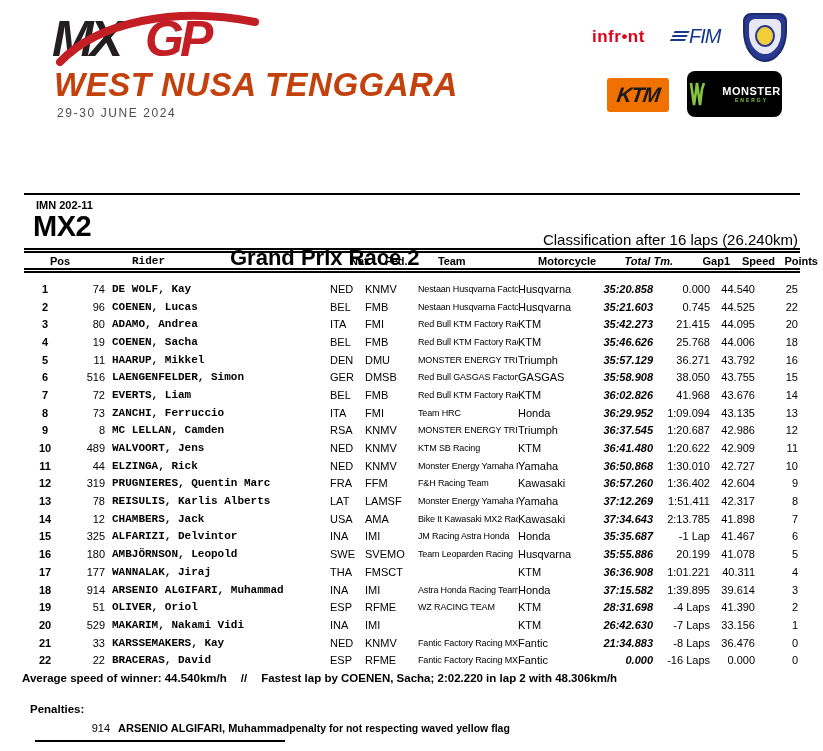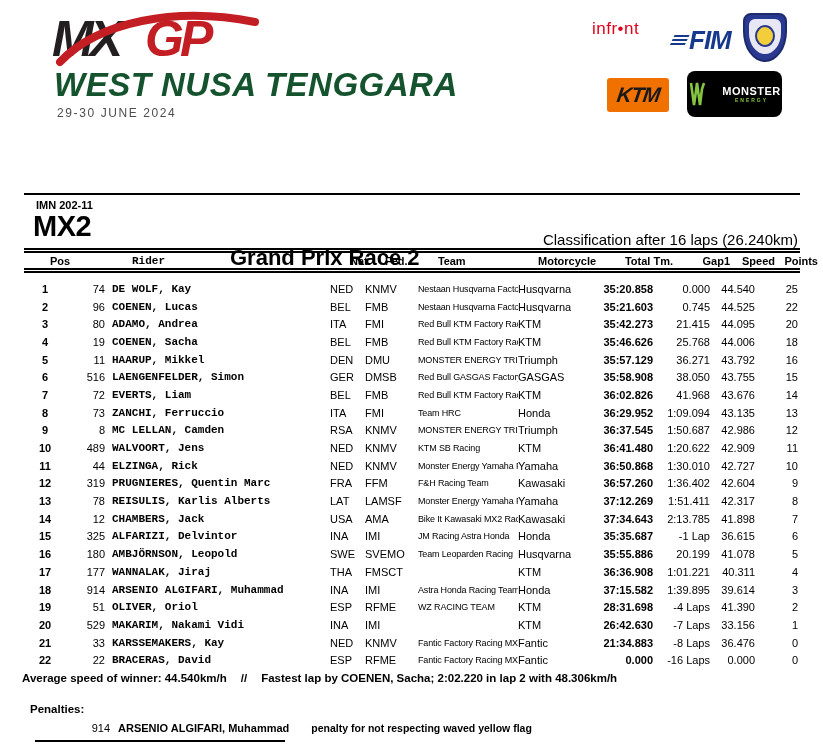--- a/index.html
+++ b/index.html
@@ -2,28 +2,28 @@
 <html><head>
 <meta charset="utf-8">
 <style>
   * { margin:0; padding:0; box-sizing:border-box; }
   html,body { background:#fff; }
   body { width:823px; height:751px; font-family:"Liberation Sans", sans-serif; color:#000; position:relative; overflow:hidden; }
 
   
   .hdr { position:absolute; top:0; left:0; width:823px; height:193px; }
   .mxgp-logo { position:absolute; left:50px; top:6px; width:215px; height:64px; }
-  .event-title { position:absolute; left:54px; top:66px; font-size:33px; font-weight:900; font-style:italic; letter-spacing:0.5px; color:#14532d; white-space:nowrap; }
+  .event-title { position:absolute; left:54px; top:66px; font-size:33px; font-weight:900; font-style:italic; letter-spacing:0.5px; color:#c2410c; white-space:nowrap; }
   .event-date { position:absolute; left:57px; top:106px; font-size:12px; color:#4d4d4d; letter-spacing:1.6px; }
 
-  .sp-infront { position:absolute; left:592px; top:19px; color:#e2001a; font-weight:normal; font-size:17px; letter-spacing:0.5px; }
+  .sp-infront { position:absolute; left:592px; top:27px; color:#e2001a; font-weight:bold; font-size:17px; letter-spacing:0.5px; }
   .sp-fim { position:absolute; left:672px; top:25px; color:#16398e; display:flex; align-items:center; }
   .fim-wings { display:inline-block; width:15px; height:11px; margin-right:2px;
     background:repeating-linear-gradient(to bottom,#16398e 0 2px,transparent 2px 4px); transform:skewX(-25deg); }
-  .fim-text { font-size:26px; font-weight:700; font-style:italic; letter-spacing:-1px; }
+  .fim-text { font-size:20px; font-weight:400; font-style:italic; letter-spacing:-1px; }
   .imi-badge { position:absolute; left:743px; top:13px; width:44px; height:49px;
     background:#2a3990; border:2px solid #1c2a6e; border-radius:8px 8px 50% 50% / 8px 8px 62% 62%; }
   .imi-inner { position:absolute; left:4px; top:4px; right:4px; bottom:6px;
     background:#e8e8f4; border-radius:6px 6px 50% 50% / 6px 6px 60% 60%; }
   .imi-core { position:absolute; left:10px; top:10px; width:20px; height:22px; background:#f2cf3a; border-radius:50%; border:2px solid #2a3990; }
   .sp-ktm { position:absolute; left:607px; top:78px; width:62px; height:34px; background:#f07000; border-radius:3px;
     display:flex; align-items:center; justify-content:center; }
   .sp-ktm span { font-size:21px; font-weight:900; font-style:italic; color:#1a1a1a; letter-spacing:-1px; transform:skewX(-8deg); }
   .sp-monster { position:absolute; left:687px; top:71px; width:95px; height:46px; background:#000; border-radius:8px;
     display:flex; align-items:center; justify-content:center; gap:16px; }
@@ -46,34 +46,34 @@
   .tr { display:flex; align-items:center; height:17.7px; padding-left:30px; padding-right:23px; font-size:11px; white-space:nowrap; }
   .thead { position:absolute; top:252px; left:0; width:823px; font-weight:bold;margin-left:20px; }
   .rows { position:absolute; top:280px; left:0; width:823px; }
   .c-pos   { width:30px; text-align:center; font-weight:bold; flex:none; }
   .c-num   { width:45px; text-align:right; flex:none; }
   .c-rider { width:225px; padding-left:7px; font-weight:bold; overflow:hidden; flex:none;font-family:Liberation Mono, monospace; }
   .c-nat   { width:35px; flex:none; }
   .c-fed   { width:53px; flex:none; }
   .c-team  { width:100px; font-size:9px; letter-spacing:-0.15px; overflow:hidden; flex:none; }
   .c-moto  { width:70px; flex:none; }
-  .c-total { width:65px; text-align:right; font-weight:bold; flex:none; }
+  .c-total { width:65px; text-align:right; font-weight:bold; flex:none;font-style:italic; }
   .c-gap   { width:57px; text-align:right; flex:none; }
   .c-speed { width:45px; text-align:right; flex:none; }
   .c-points{ width:43px; text-align:right; flex:none; }
   .thead .c-pos { text-align:left; }
   .thead .c-team, .thead .c-moto { font-size:11px; overflow:visible; }
 
   
   .summary { position:absolute; top:672px; left:22px; font-size:11.5px; font-weight:bold; display:flex; gap:14px; white-space:nowrap; }
   .pen-label { position:absolute; top:703px; left:30px; font-size:11.5px; font-weight:bold; }
   .pen-row { position:absolute; top:722px; left:0; width:823px; display:flex; align-items:center; font-size:11px; }
   .pen-num { width:110px; text-align:right; flex:none; }
   .pen-name { margin-left:8px; font-weight:bold; flex:none; }
-  .pen-reason { margin-left:22px; font-weight:bold; font-size:10.5px; flex:none; }
+  .pen-reason { font-weight:bold; font-size:10.5px; flex:none; }
   .pen-rule { position:absolute; top:740px; left:35px; width:250px; border-top:2px solid #000; }
 </style>
 </head>
 <body>
 
 <div class="hdr">
   <svg class="mxgp-logo" viewBox="0 0 215 64">
     <text x="2" y="50" font-style="italic" font-weight="bold" font-size="50" letter-spacing="-4" fill="#231f20">MX</text>
     <path d="M10,56 C 48,16 125,0 205,16" stroke="#c41e25" stroke-width="8" fill="none" stroke-linecap="round"></path>
     <text x="95" y="50" font-style="italic" font-weight="bold" font-size="50" letter-spacing="-4" fill="#c41e25">GP</text>
@@ -248,21 +248,21 @@
 
   <div class="tr">
     <span class="c-pos">9</span>
     <span class="c-num">8</span>
     <span class="c-rider">MC LELLAN, Camden</span>
     <span class="c-nat">RSA</span>
     <span class="c-fed">KNMV</span>
     <span class="c-team">MONSTER ENERGY TRIU</span>
     <span class="c-moto">Triumph</span>
     <span class="c-total">36:37.545</span>
-    <span class="c-gap">1:50.687</span>
+    <span class="c-gap">1:20.687</span>
     <span class="c-speed">42.986</span>
     <span class="c-points">12</span>
   </div>
 
   <div class="tr">
     <span class="c-pos">10</span>
     <span class="c-num">489</span>
     <span class="c-rider">WALVOORT, Jens</span>
     <span class="c-nat">NED</span>
     <span class="c-fed">KNMV</span>
@@ -333,21 +333,21 @@
   <div class="tr">
     <span class="c-pos">15</span>
     <span class="c-num">325</span>
     <span class="c-rider">ALFARIZI, Delvintor</span>
     <span class="c-nat">INA</span>
     <span class="c-fed">IMI</span>
     <span class="c-team">JM Racing Astra Honda</span>
     <span class="c-moto">Honda</span>
     <span class="c-total">35:35.687</span>
     <span class="c-gap">-1 Lap</span>
-    <span class="c-speed">36.615</span>
+    <span class="c-speed">41.467</span>
     <span class="c-points">6</span>
   </div>
 
   <div class="tr">
     <span class="c-pos">16</span>
     <span class="c-num">180</span>
     <span class="c-rider">AMBJÖRNSON, Leopold</span>
     <span class="c-nat">SWE</span>
     <span class="c-fed">SVEMO</span>
     <span class="c-team">Team Leoparden Racing</span>

